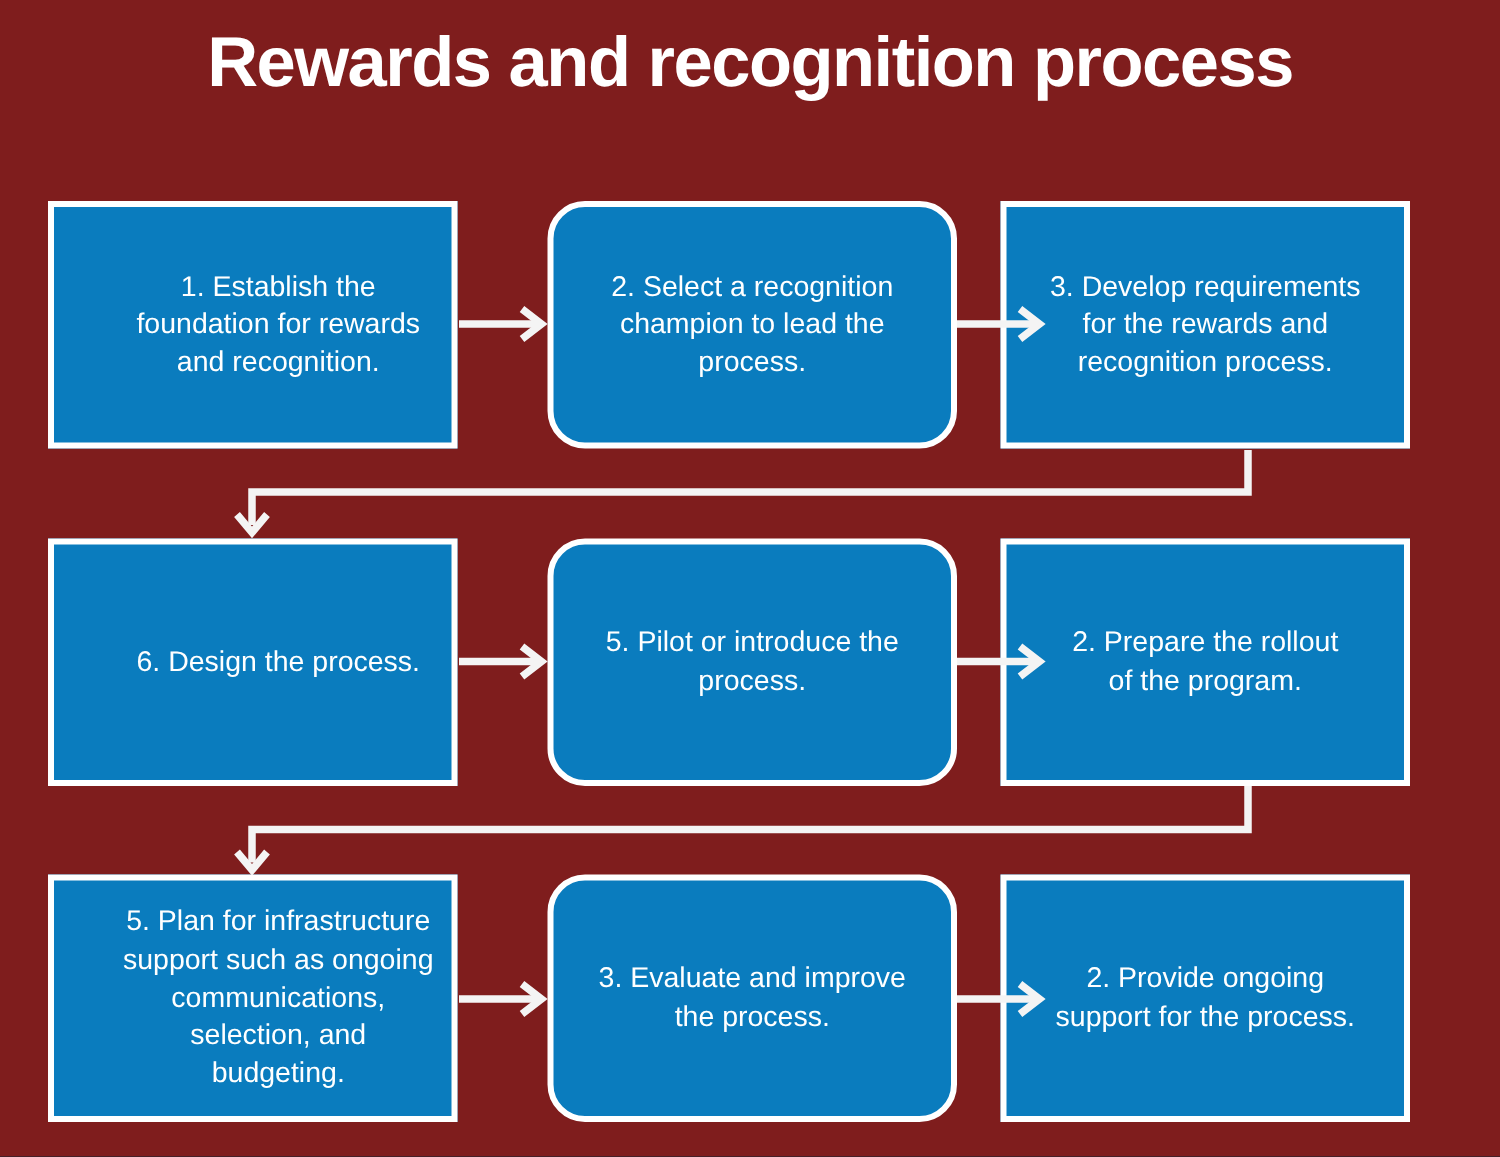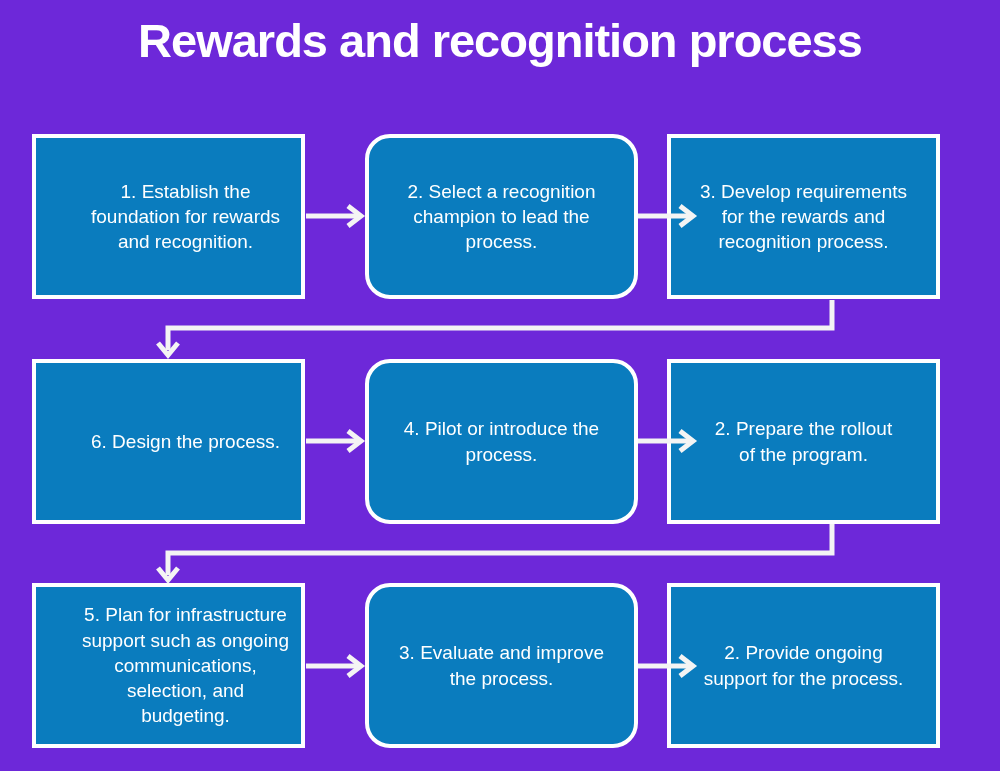--- a/index.html
+++ b/index.html
@@ -4,21 +4,21 @@
 <style>
   html, body {
     margin: 0;
     padding: 0;
     background: #1a2330;
   }
   .canvas {
     position: relative;
     width: 1000px;
     height: 771px;
-    background: #6d28d9;
+    background: #7f1d1d;
     overflow: hidden;
     font-family: "Liberation Sans", "DejaVu Sans", sans-serif;
   }
   .title {
     position: absolute;
     top: 10px;
     left: 0;
     width: 1000px;
     text-align: center;
     color: #ffffff;
@@ -76,21 +76,21 @@
 foundation for rewards
 and recognition.</div>
   <div class="step-box r1 c2">2. Select a recognition
 champion to lead the
 process.</div>
   <div class="step-box r1 c3">3. Develop requirements
 for the rewards and
 recognition process.</div>
 
   <div class="step-box r2 c1">6. Design the process.</div>
-  <div class="step-box r2 c2">4. Pilot or introduce the
+  <div class="step-box r2 c2">5. Pilot or introduce the
 process.</div>
   <div class="step-box r2 c3">2. Prepare the rollout
 of the program.</div>
 
   <div class="step-box r3 c1">5. Plan for infrastructure
 support such as ongoing
 communications,
 selection, and budgeting.</div>
   <div class="step-box r3 c2">3. Evaluate and improve
 the process.</div>

